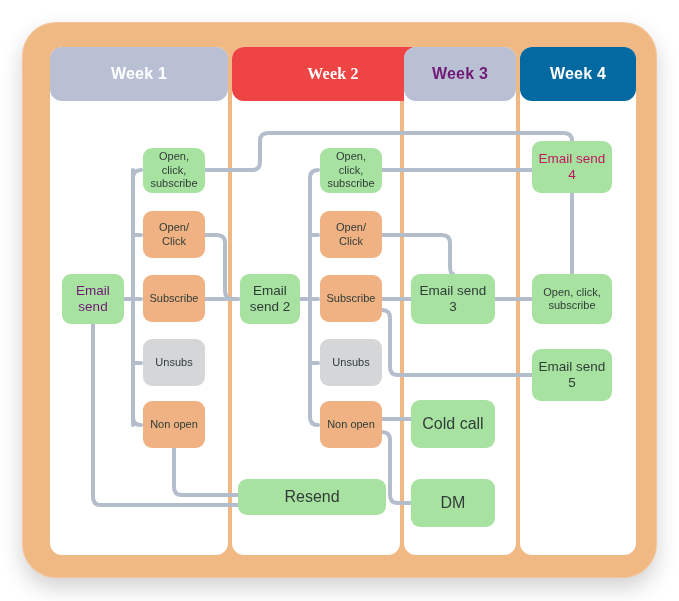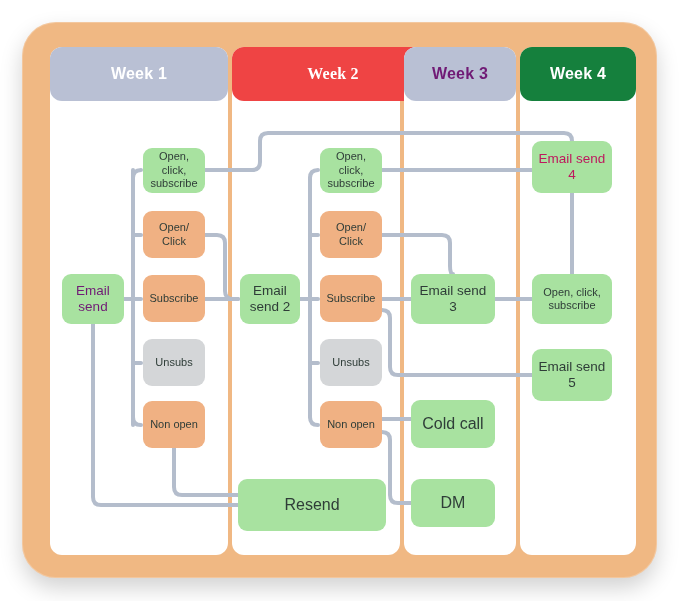--- a/index.html
+++ b/index.html
@@ -59,21 +59,21 @@
       </div>
       <div class="col" style="left: 232px; top: 47px; width: 168px; height: 508px; background: rgb(255, 255, 255);"></div>
       <div class="colhdr" style="left: 232px; top: 47px; width: 202px; background: #ef4444; color: rgb(255, 255, 255); font-family: Liberation Serif, serif;">
         <span>Week 2</span>
       </div>
       <div class="col" style="left: 404px; top: 47px; width: 112px; height: 508px; background: rgb(255, 255, 255);"></div>
       <div class="colhdr" style="left: 404px; top: 47px; width: 112px; background: rgb(185, 192, 212); color: #701a75;">
         <span>Week 3</span>
       </div>
       <div class="col" style="left: 520px; top: 47px; width: 116px; height: 508px; background: rgb(255, 255, 255);"></div>
-      <div class="colhdr" style="left: 520px; top: 47px; width: 116px; background: #15803d; color: rgb(255, 255, 255);">
+      <div class="colhdr" style="left: 520px; top: 47px; width: 116px; background: #0369a1; color: rgb(255, 255, 255);">
         <span>Week 4</span>
       </div>
     </div>
 
   <svg id="wires" viewBox="0 0 679 601" xmlns="http://www.w3.org/2000/svg">
       <path d="M124 299 H133" stroke="#b4bdcc"></path>
       <path d="M133 170 V425 M133 170 Q133 170 133 170" stroke="#b4bdcc"></path>
       <path d="M133 178 V417" stroke="#b4bdcc"></path>
       <path d="M133 178 Q133 170 141 170" stroke="#b4bdcc"></path>
       <path d="M133 235 H141" stroke="#b4bdcc"></path>
@@ -132,21 +132,21 @@
       </div>
       <div class="node orange t-sm" style="left: 320px; top: 275px; width: 62px; height: 47px; color: rgb(47, 61, 56); background: rgb(240, 177, 131);">
         <span>Subscribe</span>
       </div>
       <div class="node grey t-sm" style="left: 320px; top: 339px; width: 62px; height: 47px; color: rgb(47, 61, 56); background: rgb(212, 214, 216);">
         <span>Unsubs</span>
       </div>
       <div class="node orange t-sm" style="left: 320px; top: 401px; width: 62px; height: 47px; color: rgb(47, 61, 56); background: rgb(240, 177, 131);">
         <span>Non open</span>
       </div>
-      <div class="node green t-lg" style="left: 238px; top: 479px; width: 148px; height: 52px; color: rgb(47, 61, 56); background: rgb(168, 226, 160);">
+      <div class="node green t-lg" style="left: 238px; top: 479px; width: 148px; height: 36px; color: rgb(47, 61, 56); background: rgb(168, 226, 160);">
         <span>Resend</span>
       </div>
       <div class="node green t-md" style="left: 411px; top: 274px; width: 84px; height: 50px; color: rgb(47, 61, 56); background: rgb(168, 226, 160);">
         <span>Email send 3</span>
       </div>
       <div class="node green t-lg" style="left: 411px; top: 400px; width: 84px; height: 48px; color: rgb(47, 61, 56); background: rgb(168, 226, 160);">
         <span>Cold call</span>
       </div>
       <div class="node green t-lg" style="left: 411px; top: 479px; width: 84px; height: 48px; color: rgb(47, 61, 56); background: rgb(168, 226, 160);">
         <span>DM</span>

